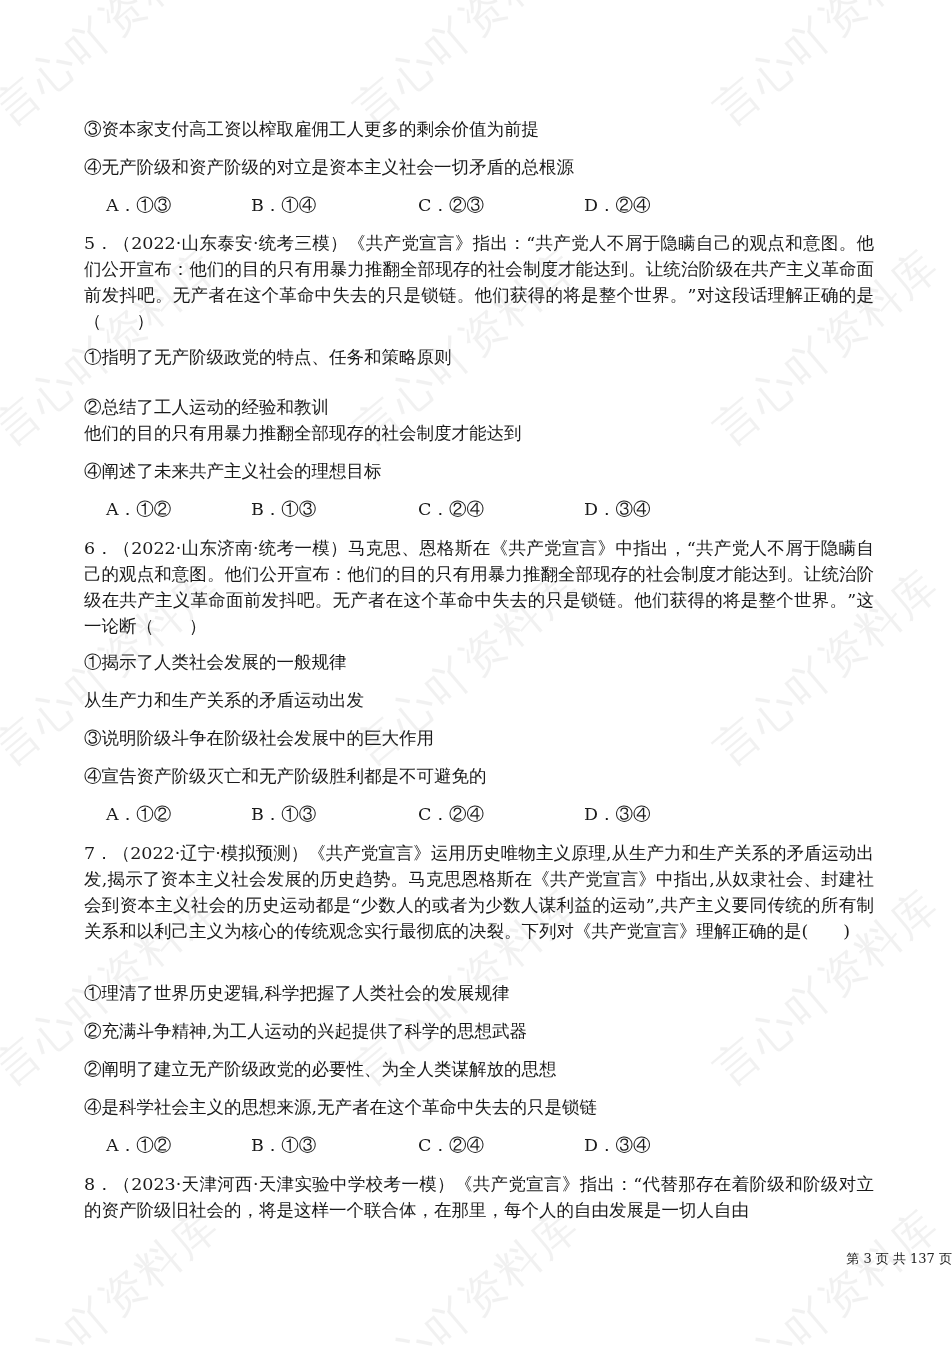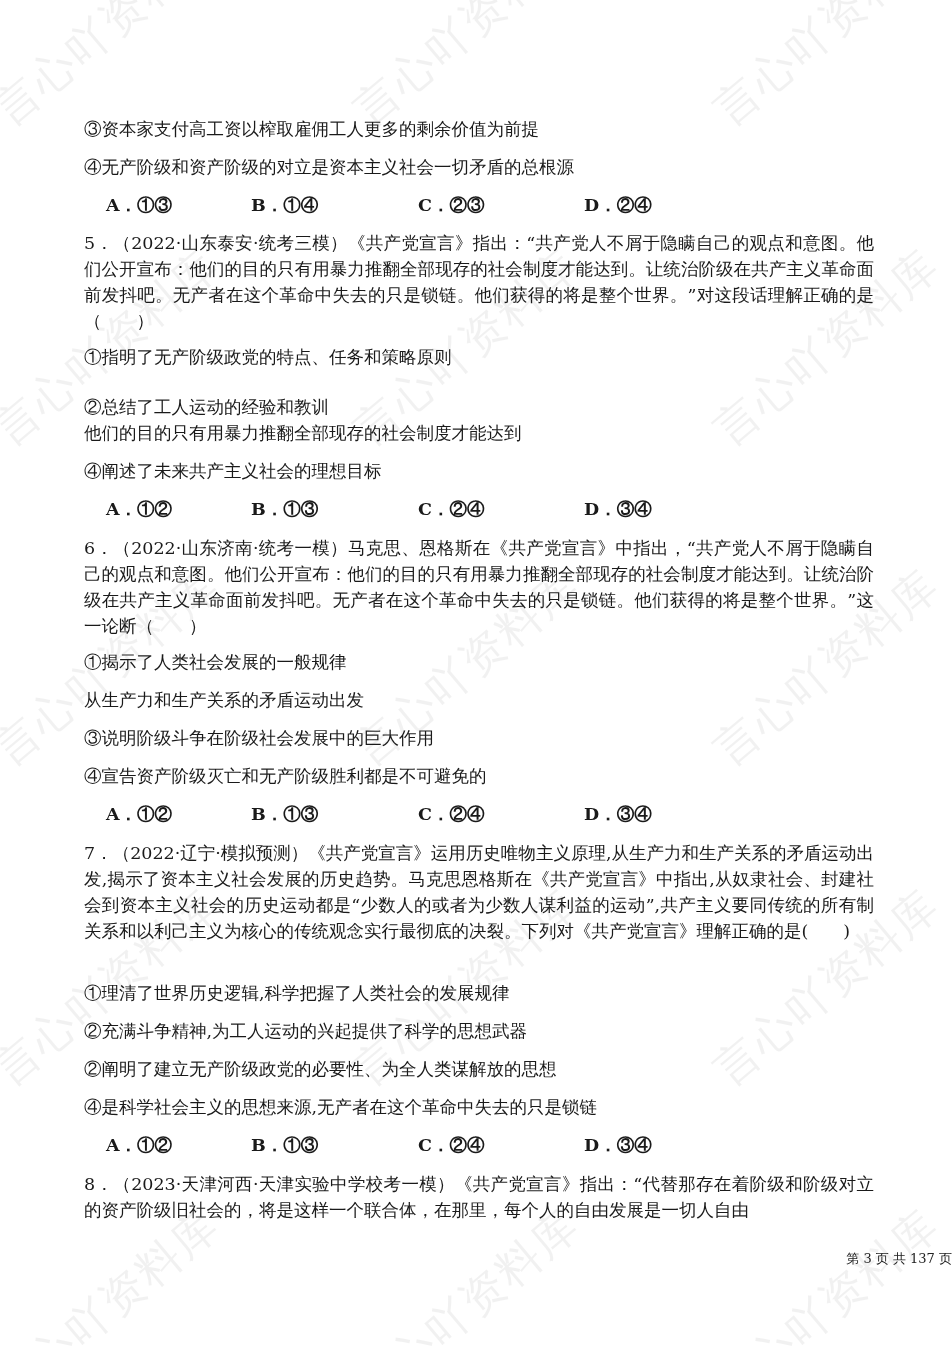--- a/index.html
+++ b/index.html
@@ -23,21 +23,21 @@
   .line {
     position: absolute; left: 0;
     font-size: 17.5px; line-height: 22px; white-space: nowrap;
   }
   .para {
     position: absolute; left: 0; width: 790px;
     font-size: 17.5px; line-height: 26px;
     text-align: justify; text-align-last: left;
   }
   .choices { position: absolute; left: 22px; font-size: 17.5px; line-height: 22px; }
-  .choice { position: absolute; white-space: nowrap; font-weight: bold; }
+  .choice { position: absolute; white-space: nowrap; }
   .footer {
     position: absolute; left: 0; width: 952px; top: 1250px;
     text-align: right; font-size: 13px; color: #222; z-index: 1;
   }
 </style>
 </head>
 <body>
 
 <div class="watermarks" id="wm-layer">
     <span class="wm" style="left: 20px; top: 80px;">言心吖资料库</span>

